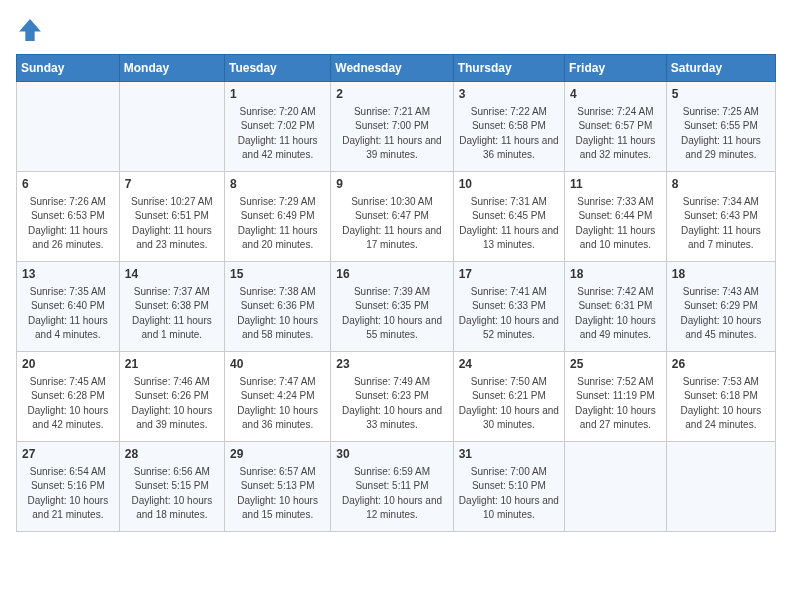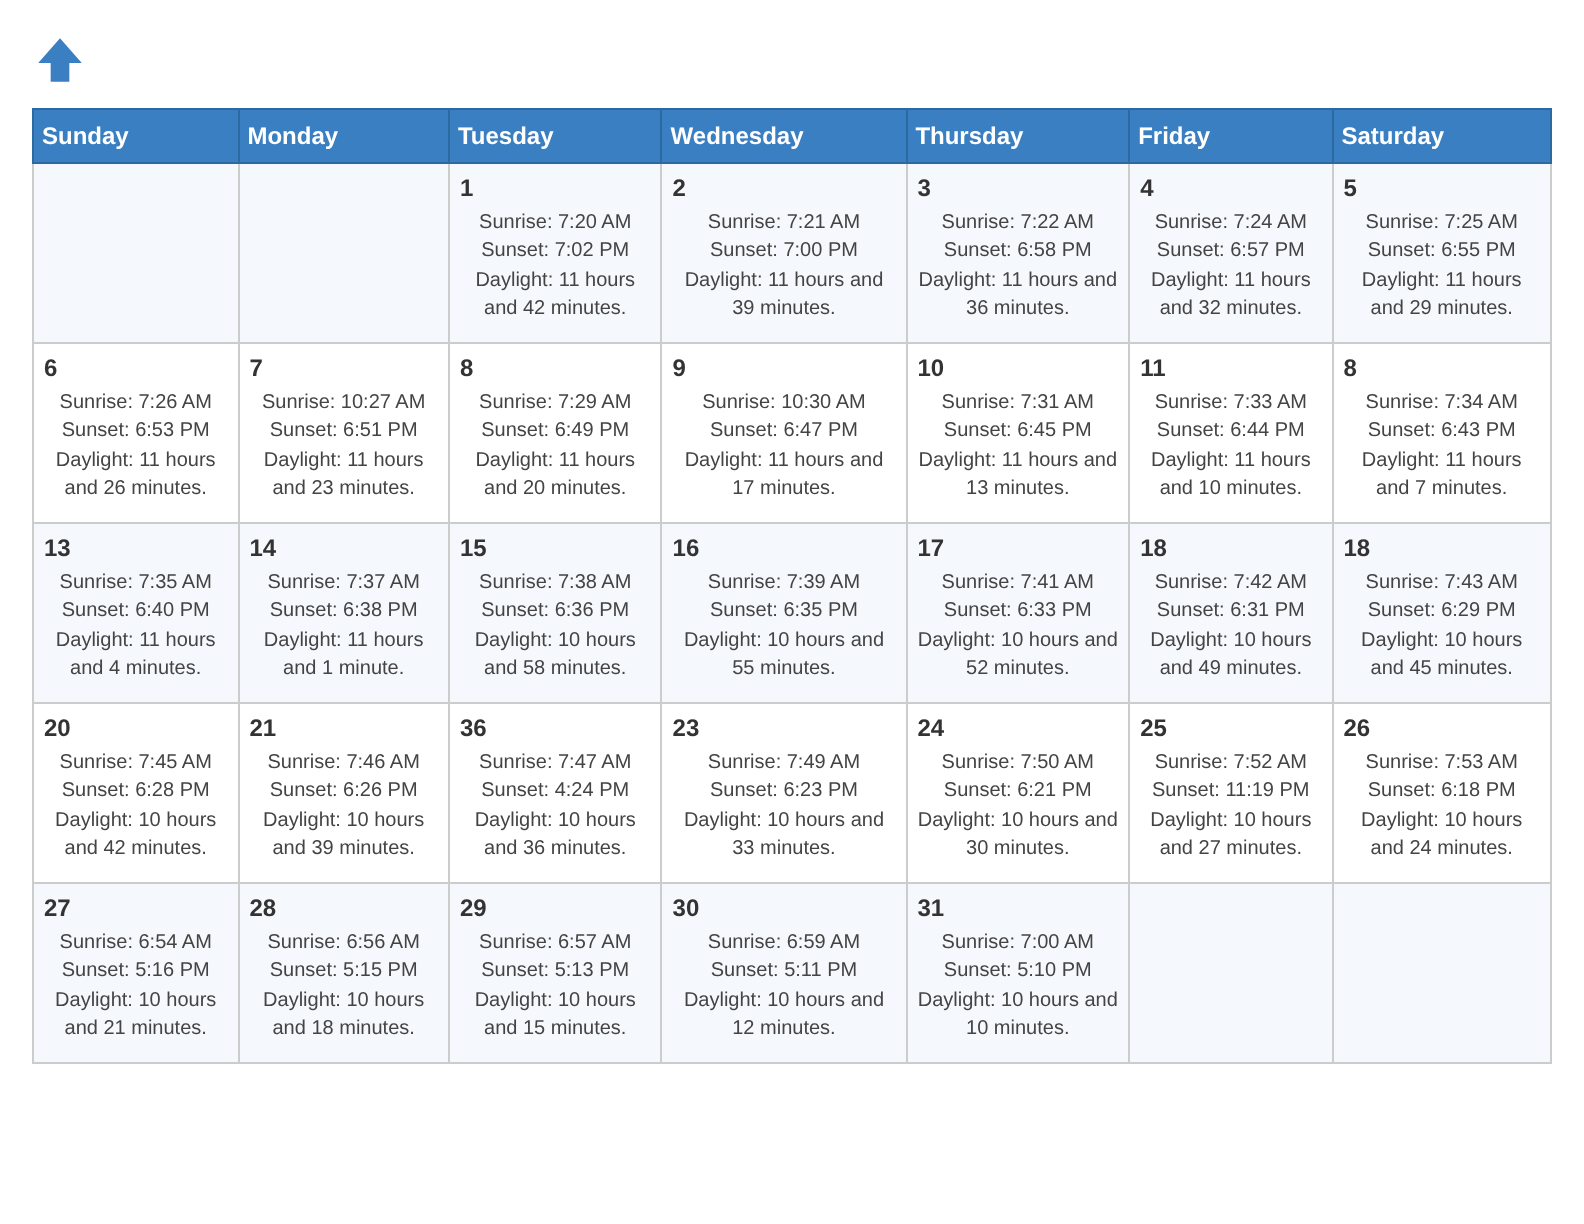--- a/index.html
+++ b/index.html
@@ -249,21 +249,21 @@
 Sunset: 6:28 PM
 Daylight: 10 hours and 42 minutes.</div>
         </td>
         <td>
           <span class="day-num">21</span>
           <div class="day-info">Sunrise: 7:46 AM
 Sunset: 6:26 PM
 Daylight: 10 hours and 39 minutes.</div>
         </td>
         <td>
-          <span class="day-num">36</span>
+          <span class="day-num">40</span>
           <div class="day-info">Sunrise: 7:47 AM
 Sunset: 4:24 PM
 Daylight: 10 hours and 36 minutes.</div>
         </td>
         <td>
           <span class="day-num">23</span>
           <div class="day-info">Sunrise: 7:49 AM
 Sunset: 6:23 PM
 Daylight: 10 hours and 33 minutes.</div>
         </td>

